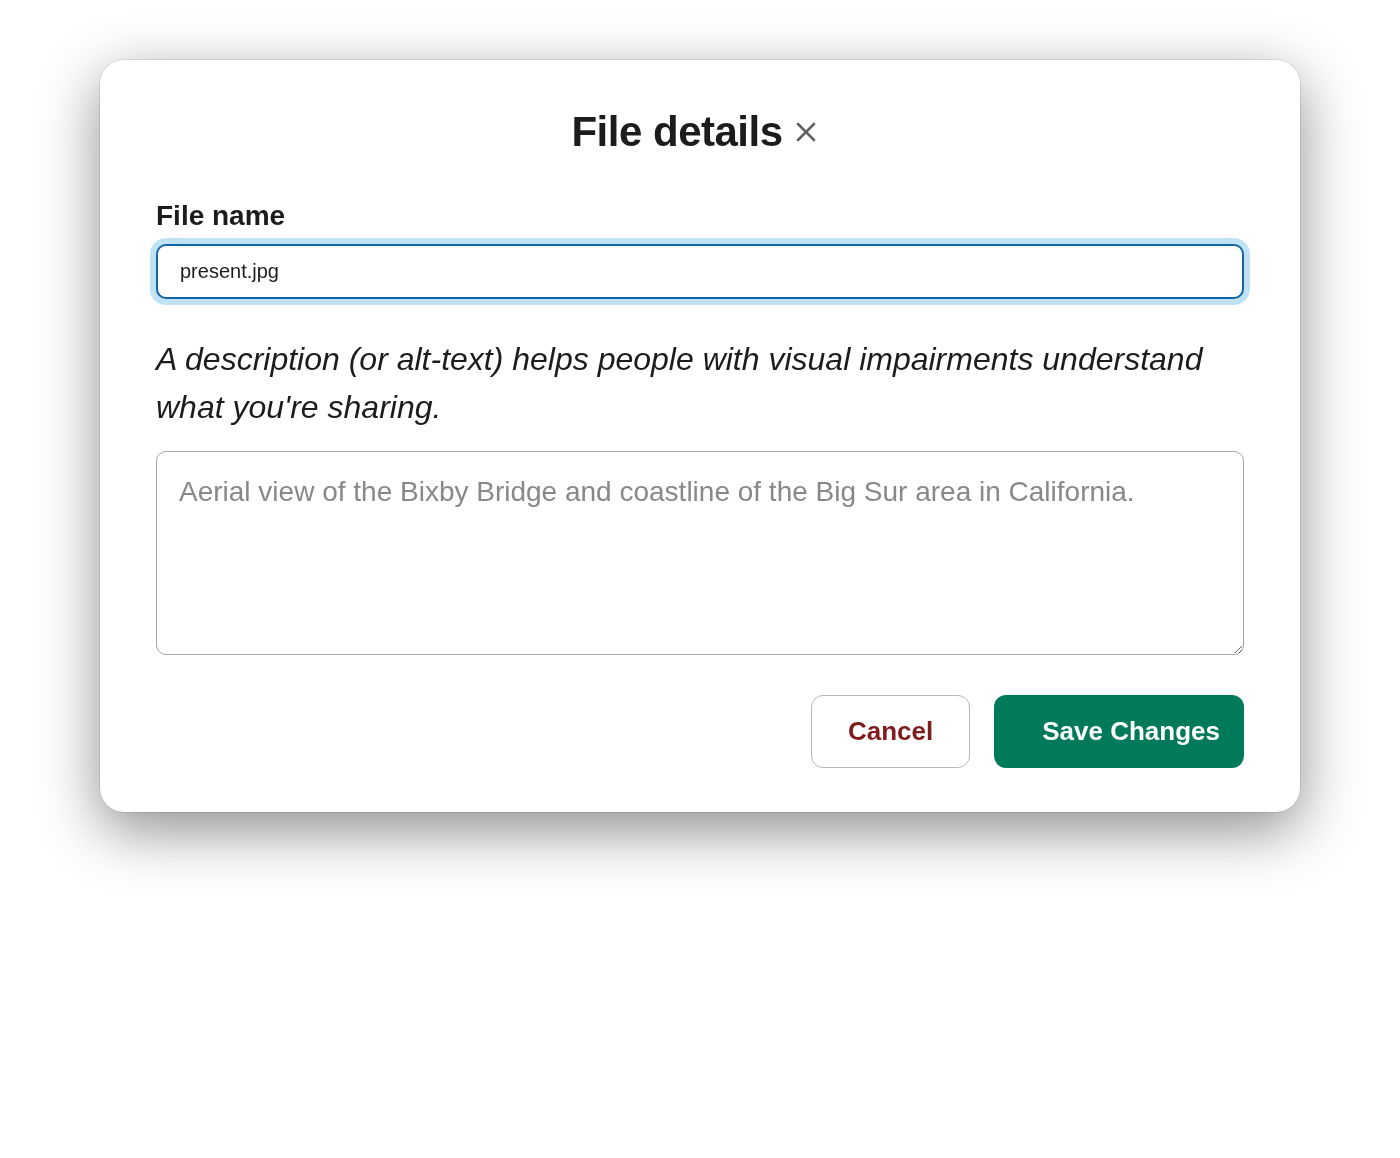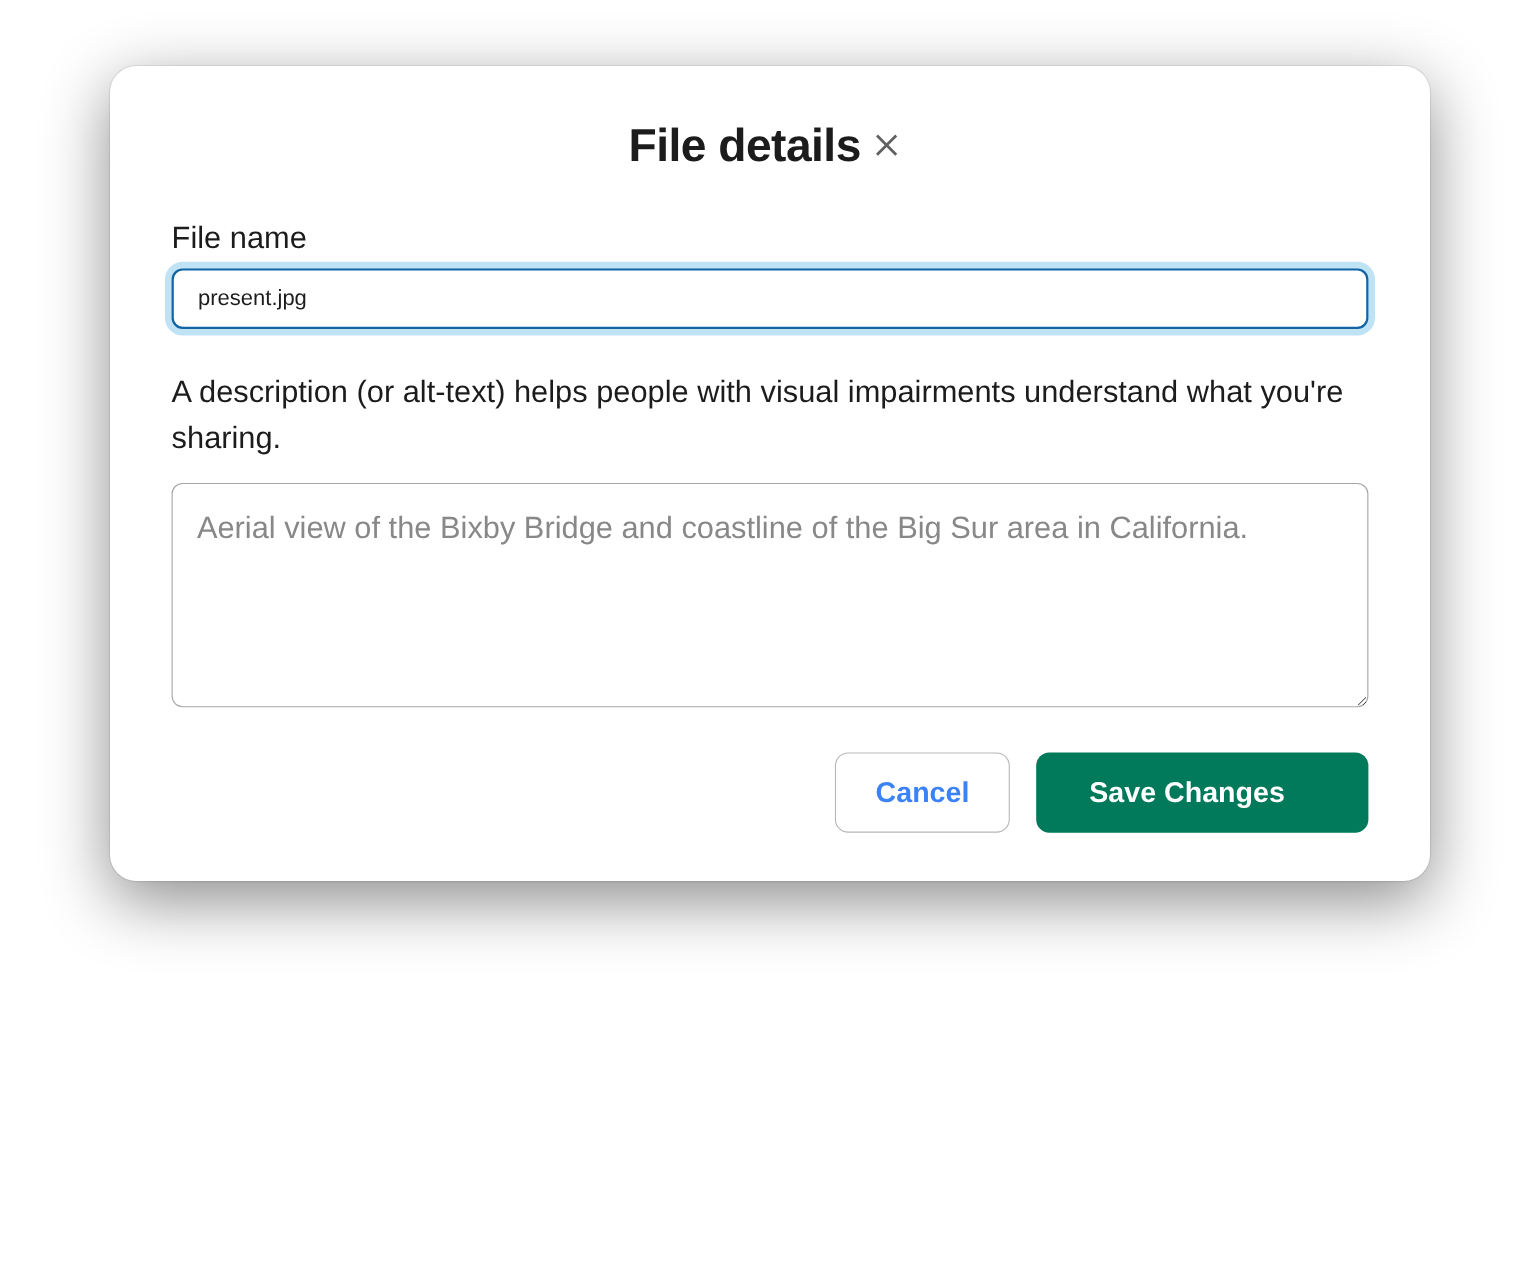--- a/index.html
+++ b/index.html
@@ -59,32 +59,33 @@
       stroke: #616061;
       stroke-width: 2;
     }
 
     .form-group {
       margin-bottom: 36px;
     }
 
     .field-label {
       font-size: 28px;
-      font-weight: 400;
+      font-weight: 700;
       color: #1d1c1d;
       display: block;
       margin-bottom: 12px;
     }
 
     .field-help {
-      font-size: 28px;
+      font-size: 32px;
       font-weight: 400;
       color: #1d1c1d;
       line-height: 1.5;
       margin-bottom: 20px;
+      font-style: italic;
     }
 
     .text-input {
       width: 100%;
       padding: 14px 22px;
       font-size: 20px;
       font-family: inherit;
       color: #1d1c1d;
       border: 2px solid #1264a3;
       border-radius: 10px;
@@ -122,29 +123,29 @@
       font-weight: 700;
       padding: 20px 36px;
       border-radius: 12px;
       cursor: pointer;
       font-family: inherit;
       border: none;
     }
 
     .btn-secondary {
       background: #ffffff;
-      color: #3b82f6;
+      color: #7f1d1d;
       border: 1.5px solid #b7b7b7;
     }
 
     .btn-primary {
       background: #007a5a;
       color: #ffffff;
       padding-left: 48px;
-      padding-right: 76px;
+      padding-right: 24px;
     }
   </style>
 </head>
 <body>
 
 <div class="dialog">
 
   <div class="dialog-header">
     <h1 class="dialog-title">File details</h1>
     <button class="close-btn">

